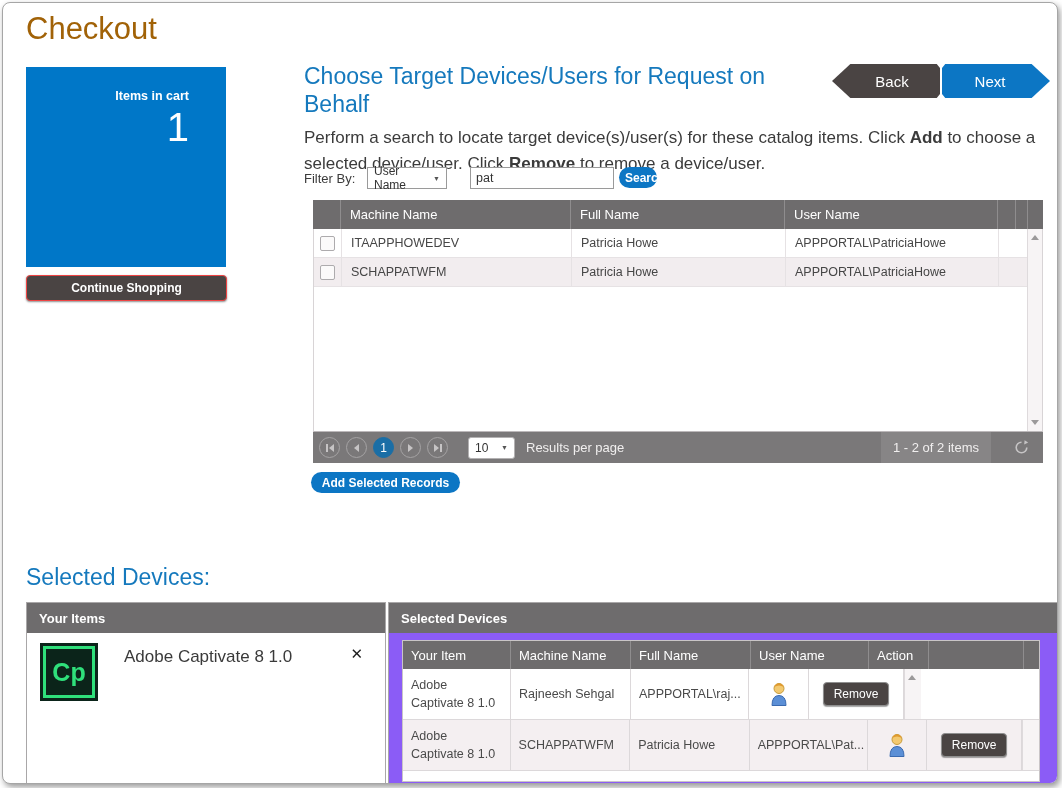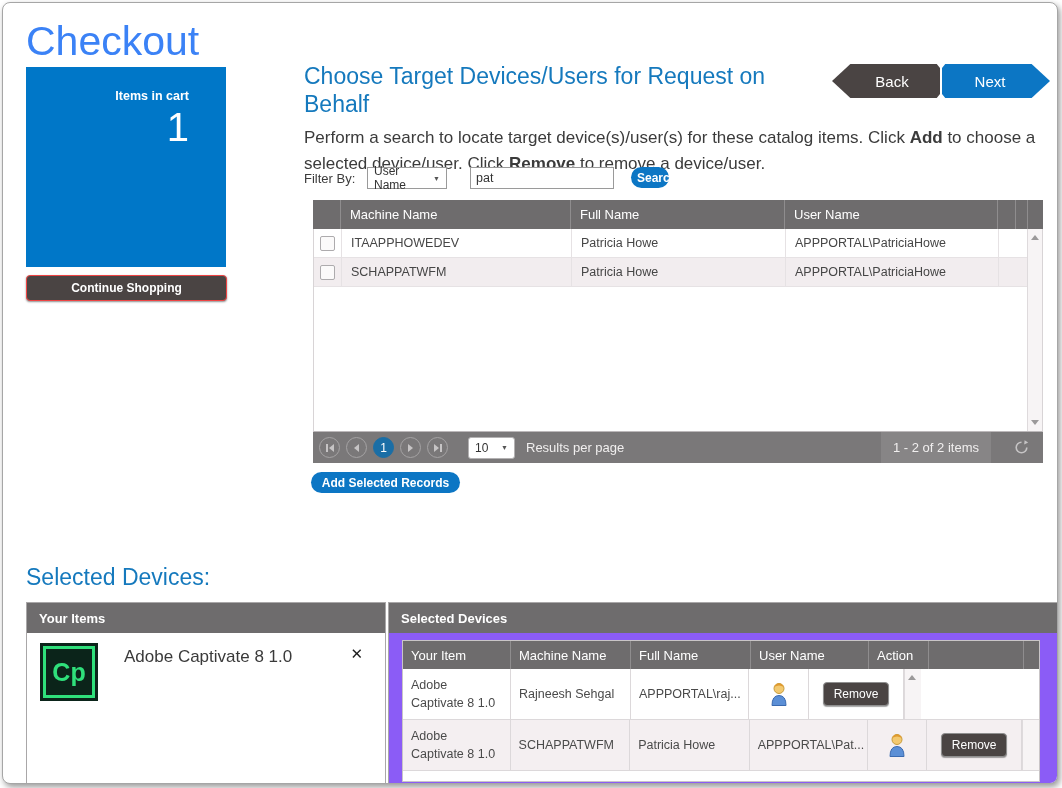--- a/index.html
+++ b/index.html
@@ -1,21 +1,21 @@
 <!DOCTYPE html>
 <html><head>
 <meta charset="utf-8">
 <style>
   html,body{margin:0;padding:0;background:#ffffff;font-family:"Liberation Sans","DejaVu Sans",sans-serif;}
   .frame{position:relative;width:1062px;height:788px;overflow:hidden;}
   .page{position:absolute;left:2px;top:2px;width:1054px;height:780px;background:#fff;
         border:1px solid #a6a6a6;border-radius:8px;box-shadow:2px 3px 6px rgba(0,0,0,.4);overflow:hidden;}
 
   .abs{position:absolute;}
-  .page-title{left:23px;top:8px;font-size:41px;color:#3b82f6;margin-top:7px;}
+  .page-title{left:23px;top:8px;font-size:31px;color:#a16207;}
   .cart-card{left:23px;top:64px;width:200px;height:200px;background:#0077c8;color:#fff;text-align:right;}
   .cart-label{margin-top:22px;margin-right:37px;font-size:12.5px;font-weight:bold;}
   .cart-count{margin-top:2px;margin-right:37px;font-size:40px;font-weight:300;line-height:1.1;}
   .continue-btn{left:23px;top:272px;width:201px;height:26px;background:#4a4443;color:#fff;
         font-size:12px;font-weight:bold;border:1px solid #ef4444;border-radius:4px;
         box-shadow:0 1px 2px rgba(0,0,0,.45);font-family:inherit;cursor:pointer;}
 
   .wizard-heading{left:301px;top:60px;width:505px;font-size:23px;line-height:1.2;color:#1579bd;}
   .nav-btn{height:34px;color:#fff;font-size:15px;border:none;font-family:inherit;cursor:pointer;}
   .back-btn{left:829px;top:61px;width:108px;background:#4a4443;
@@ -26,21 +26,21 @@
   .instructions{left:301px;top:122px;width:752px;font-size:17px;line-height:1.55;color:#3b3b3b;margin:0;}
   .filter-row-label{left:301px;top:168px;font-size:13px;color:#3b3b3b;}
   .select{background:#fff;border:1px solid #9a9a9a;display:flex;align-items:center;justify-content:space-between;
         font-size:12px;color:#333;padding:0 6px;box-sizing:border-box;cursor:pointer;}
   .filter-select{left:364px;top:164px;width:80px;height:22px;}
   .caret{font-size:7px;color:#555;}
   .search-input{left:467px;top:164px;width:144px;height:22px;border:1px solid #9a9a9a;font-size:12.5px;
         padding:0 5px;box-sizing:border-box;font-family:inherit;color:#333;}
   .pill-btn{background:#0c76c4;color:#fff;border:none;border-radius:11px;font-family:inherit;
         font-size:12px;font-weight:bold;cursor:pointer;}
-  .search-btn{left:616px;top:164px;width:38px;height:21px;margin-left:12px;}
+  .search-btn{left:616px;top:164px;width:38px;height:21px;}
 
   
   .grid-head{left:310px;top:197px;width:730px;height:29px;background:#6e6c6d;display:flex;box-sizing:border-box;}
   .hc{display:flex;align-items:center;color:#fff;font-size:13px;padding-left:9px;box-sizing:border-box;
         border-right:1px solid #8f8d8e;}
   .hc:last-child{border-right:none;}
   .c-check{width:28px;padding-left:0;}
   .c-machine{width:230px;}
   .c-full{width:214px;}
   .c-user{width:213px;}

